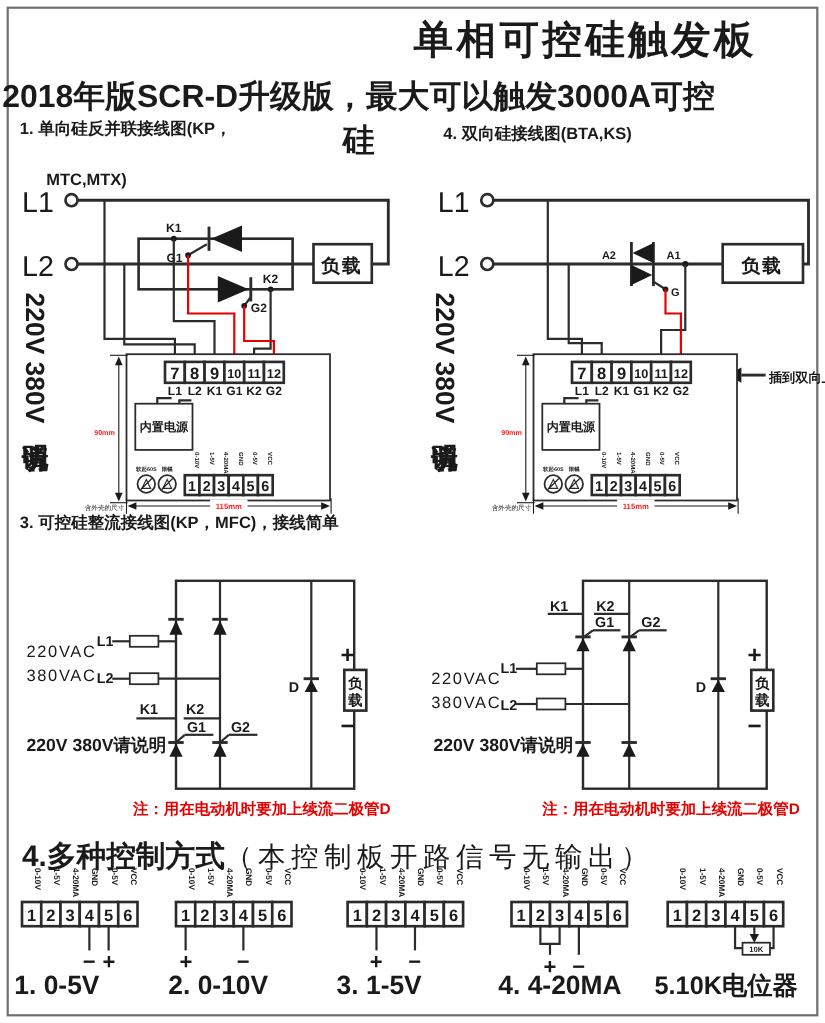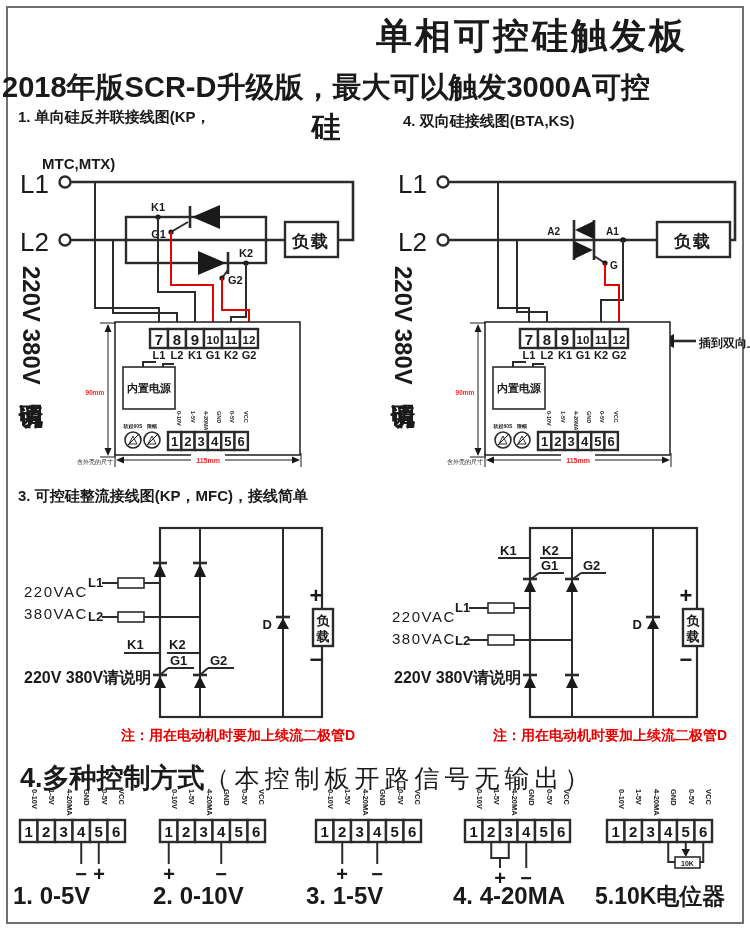--- a/index.html
+++ b/index.html
@@ -6,21 +6,21 @@
   body{width:750px;height:930px;position:relative;background:#fff;
        font-family:"Liberation Sans",sans-serif;color:#1a1a1a;overflow:hidden;}
   .frame{position:absolute;inset:6px;border:2px solid #6f6f6f;pointer-events:none;}
   .abs{position:absolute;}
   .title{left:0;top:12px;width:688px;text-align:right;font-size:36px;font-weight:800;letter-spacing:3px;}
   .subtitle{left:0;top:68px;width:652px;text-align:center;font-size:29px;font-weight:800;}
   .h-sec{font-size:15px;font-weight:bold;white-space:nowrap;}
   .h1a{left:18px;top:108px;}
   .h1b{left:42px;top:135px;margin-top:20px;}
   .h2{left:403px;top:112px;}
-  .h3{left:18px;top:487px;}
+  .h3{left:18px;top:466px;}
   .h4{left:20px;top:760px;white-space:nowrap;}
   .h4 .b{font-size:27px;font-weight:800;}
   .h4 .n{font-size:25px;font-weight:400;font-family:"DejaVu Serif",serif;letter-spacing:5px;}
   .vnote{writing-mode:vertical-rl;text-orientation:mixed;font-size:24px;font-weight:bold;
          height:200px;line-height:30px;}
   .vn1{left:16px;top:266px;}
   .vn2{left:388px;top:266px;}
   svg{overflow:visible;}
   svg text{font-family:"Liberation Sans",sans-serif;fill:#1a1a1a;}
   .wire{stroke:#2b2b2b;stroke-width:2;fill:none;}

